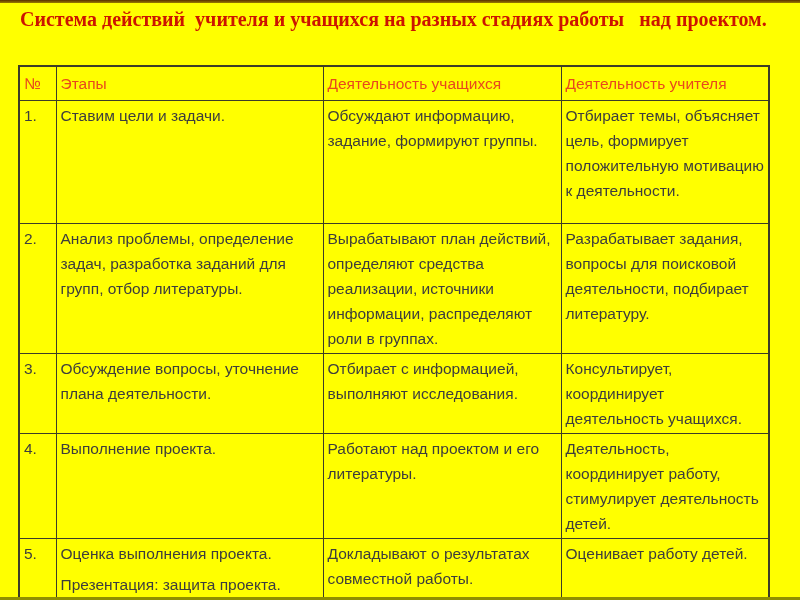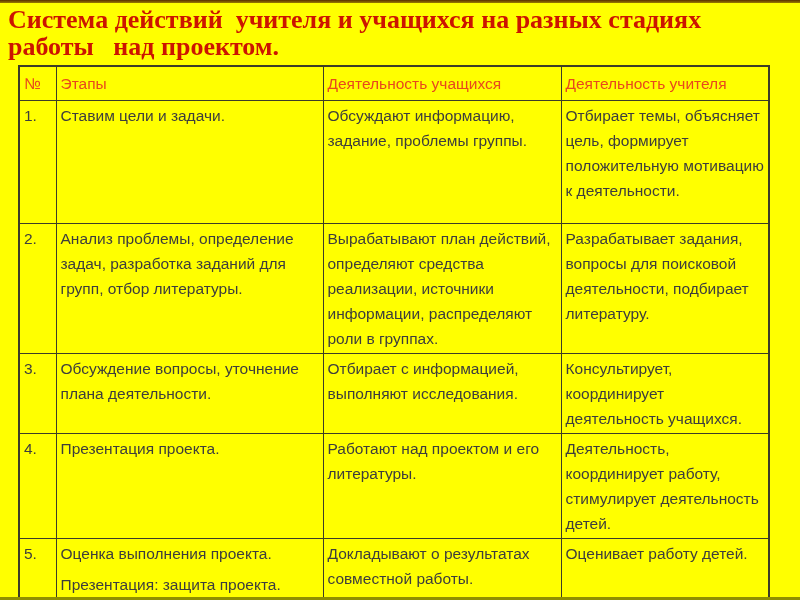--- a/index.html
+++ b/index.html
@@ -9,23 +9,23 @@
   }
   .edge-strip-top{
     position:absolute;top:0;left:0;width:800px;height:3px;
     background:linear-gradient(#5a3000,#9a7a00);
   }
   .edge-strip-bottom{
     position:absolute;bottom:0;left:0;width:800px;height:3px;
     background:#8f8f00;
   }
   .slide-title{
-    position:absolute;left:8px;top:6px;width:772px;
+    position:absolute;left:20px;top:6px;width:772px;
     font-family:"Liberation Serif",serif;font-weight:bold;
-    font-size:26px;line-height:27px;color:#cc1400;
+    font-size:20px;line-height:27px;color:#cc1400;
     white-space:pre-wrap;
   }
   table.stages{
     position:absolute;left:18px;top:65px;width:750px;
     border-collapse:collapse;table-layout:fixed;
     border:2px solid #3c3c28;
   }
   table.stages th, table.stages td{
     border:1px solid #3c3c28;
     text-align:left;vertical-align:top;
@@ -66,38 +66,38 @@
         <th>№</th>
         <th>Этапы</th>
         <th>Деятельность учащихся</th>
         <th>Деятельность учителя</th>
       </tr>
     </thead>
     <tbody>
       <tr class="r1">
         <td class="num">1.</td>
         <td>Ставим цели и задачи.</td>
-        <td>Обсуждают информацию, задание, проблемы группы.</td>
+        <td>Обсуждают информацию, задание, формируют группы.</td>
         <td>Отбирает темы, объясняет цель, формирует положительную мотивацию к деятельности.</td>
       </tr>
       <tr class="r2">
         <td class="num">2.</td>
         <td>Анализ проблемы, определение задач, разработка заданий для групп, отбор литературы.</td>
         <td>Вырабатывают план действий, определяют средства реализации, источники информации, распределяют роли в группах.</td>
         <td>Разрабатывает задания, вопросы для поисковой деятельности, подбирает литературу.</td>
       </tr>
       <tr class="r3">
         <td class="num">3.</td>
         <td>Обсуждение вопросы, уточнение плана деятельности.</td>
         <td>Отбирает с информацией, выполняют исследования.</td>
         <td>Консультирует, координирует деятельность учащихся.</td>
       </tr>
       <tr class="r4">
         <td class="num">4.</td>
-        <td>Презентация проекта.</td>
+        <td>Выполнение проекта.</td>
         <td>Работают над проектом и его литературы.</td>
         <td>Деятельность, координирует работу, стимулирует деятельность детей.</td>
       </tr>
       <tr class="r5">
         <td class="num">5.</td>
         <td>
           <div class="stage-para1">Оценка выполнения проекта.</div>
           <div class="stage-para2">Презентация: защита проекта.</div>
         </td>
         <td>Докладывают о результатах совместной работы.</td>

